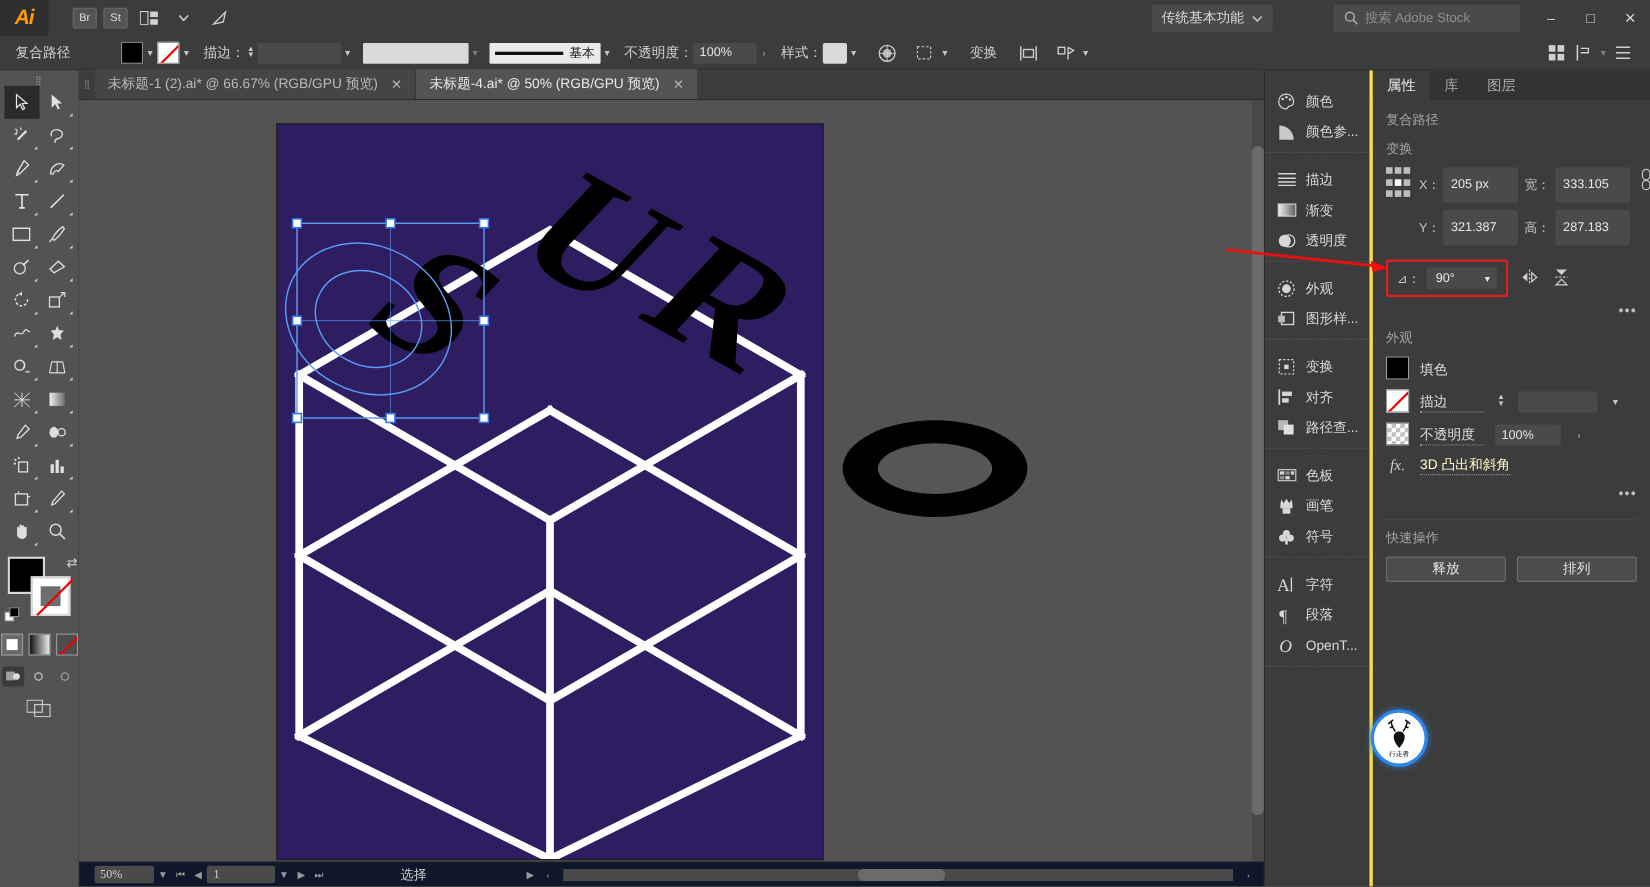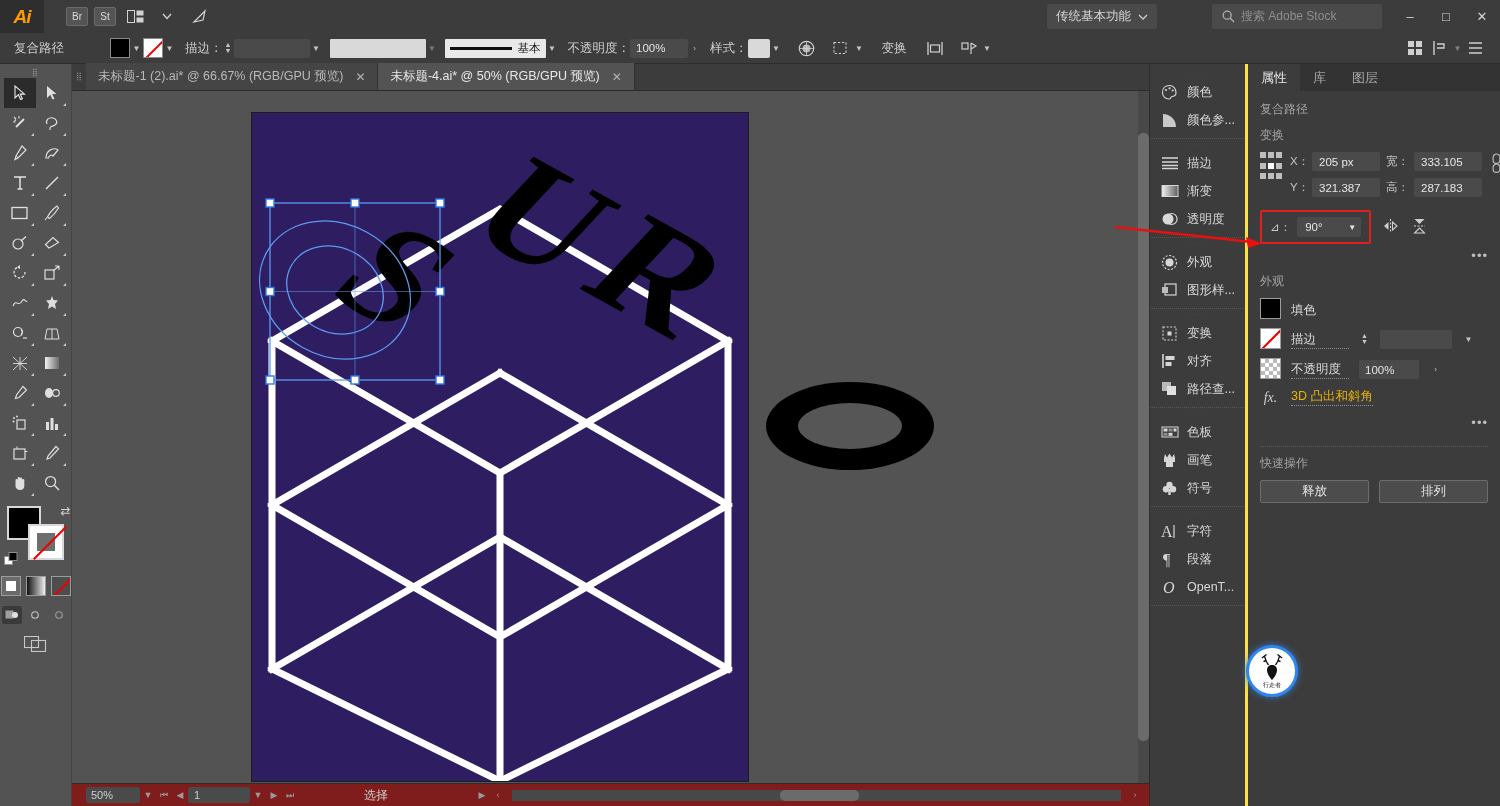--- a/index.html
+++ b/index.html
@@ -95,22 +95,22 @@
              border-bottom:1px solid #2b2b2b; }
   .tabgrip{ width:14px; color:#8f8f8f; font-size:8px; display:flex;align-items:center;justify-content:center;
             height:27px;}
   .tab{ height:27px; display:flex; align-items:center; gap:12px; padding:0 12px; font-size:12.5px;
         color:#b9b9b9; background:#454545; border-right:1px solid #323232; }
   .tab.active{ background:#535353; color:#e8e8e8; }
   .tab .x{ font-size:12px; color:#b5b5b5; }
   .canvaswrap{ flex:1; position:relative; background:#535353; overflow:hidden; }
   .artboard{ position:absolute; left:180px; top:22px; width:496px; height:668px; background:#2e1d60;
              box-shadow:0 0 0 1px #1c1c1c; }
-  .statusbar{ height:23px; background:#7f1d1d; display:flex; align-items:center; flex:0 0 23px;
-              border-top:1px solid #2c2c2c; font-size:11.5px; color:#cdcdcd; }
+  .statusbar{ height:23px; background:#0f172a; display:flex; align-items:center; flex:0 0 23px;
+              border-top:1px solid #2c2c2c; font-size:11.5px; color:#cdcdcd;font-family:Liberation Serif, serif; }
   .zoomfield{ width:54px; height:16px; background:#4a4a4a; border-radius:2px; margin-left:14px;
               display:flex; align-items:center; padding-left:5px; font-size:11px; }
   .sb-ic{ width:16px;height:20px; display:flex;align-items:center;justify-content:center;
           color:#9a9a9a; font-size:9px;}
   .pagefield{ width:62px; height:16px; background:#4a4a4a; border-radius:2px; display:flex;
               align-items:center; padding-left:6px; font-size:11px; }
   .sb-status{ margin-left:66px; font-size:12px; color:#cfcfcf; }
   .hscroll{ flex:1; height:11px; margin:0 6px; background:#484848; position:relative; }
   .hscroll .thumb{ position:absolute; left:44%; top:0; width:13%; height:11px; background:#6b6b6b;
                    border-radius:5px;}
@@ -129,21 +129,21 @@
   .proppanel{ width:255px; flex:0 0 255px; background:#3c3c3c; border-left:3px solid #fde047;
               position:relative; overflow:hidden; }
   .paneltabs{ height:27px; display:flex; align-items:flex-end; background:#333; }
   .ptab{ height:27px; padding:0 13px; display:flex; align-items:center; font-size:13px; color:#a8a8a8; }
   .ptab.active{ background:#3c3c3c; color:#e9e9e9; }
   .psec{ padding:10px 12px 6px 12px; }
   .psec-title{ font-size:12px; color:#a3a3a3; margin-bottom:9px; }
   .psubtitle{ font-size:12px; color:#a3a3a3; margin:2px 0 8px 0; }
   .xf-row{ display:flex; align-items:center; gap:6px; margin-bottom:7px; }
   .xf-lab{ font-size:11.5px; color:#c4c4c4; width:16px; text-align:right; }
-  .xf-input{ background:#4a4a4a; border-radius:2px; height:19px; width:68px; display:flex;
+  .xf-input{ background:#4a4a4a; border-radius:2px; height:32px; width:68px; display:flex;
              align-items:center; padding-left:7px; font-size:11.5px; color:#e6e6e6; }
   .refpt{ width:30px; height:30px; display:grid; grid-template-columns:repeat(3,1fr);
           grid-template-rows:repeat(3,1fr); gap:2px; margin-right:4px;}
   .refpt i{ background:#bdbdbd; width:6px;height:6px; display:block; }
   .refpt i.mid{ background:#fff; }
   .linkic{ color:#c5c5c5; font-size:15px; margin-left:4px; }
   .angle-row{ display:flex; align-items:center; gap:10px; }
   .angle-box{ border:2px solid #e02020; border-radius:2px; padding:5px 8px; display:flex;
               align-items:center; gap:6px; }
   .angle-input{ background:#4a4a4a; border-radius:2px; height:20px; width:64px; display:flex;
@@ -922,21 +922,21 @@
           <span class="appear-sw checker"></span>
           <span class="appear-lab dash-under">不透明度</span>
           <span class="field" style="width:60px">
             <span>100%</span>
           </span>
           <span class="caret">›</span>
         </div>
 
         <div class="appear-row">
           <span style="width:21px; text-align:center; font-style:italic; font-family:'Liberation Serif',serif; font-size:14px; color:#cfcfcf">fx.</span>
-          <span class="dash-under" style="font-size:12.5px;color:#eab308">3D 凸出和斜角</span>
+          <span class="dash-under" style="font-size:12.5px;color:#fef9c3">3D 凸出和斜角</span>
         </div>
 
         <div style="text-align:right; margin-top:6px">
           <span class="dots">•••</span>
         </div>
       </div>
 
       <div class="psec" style="padding-top:2px">
         <div class="hr-dot"></div>
         <div class="psubtitle">快速操作</div>

